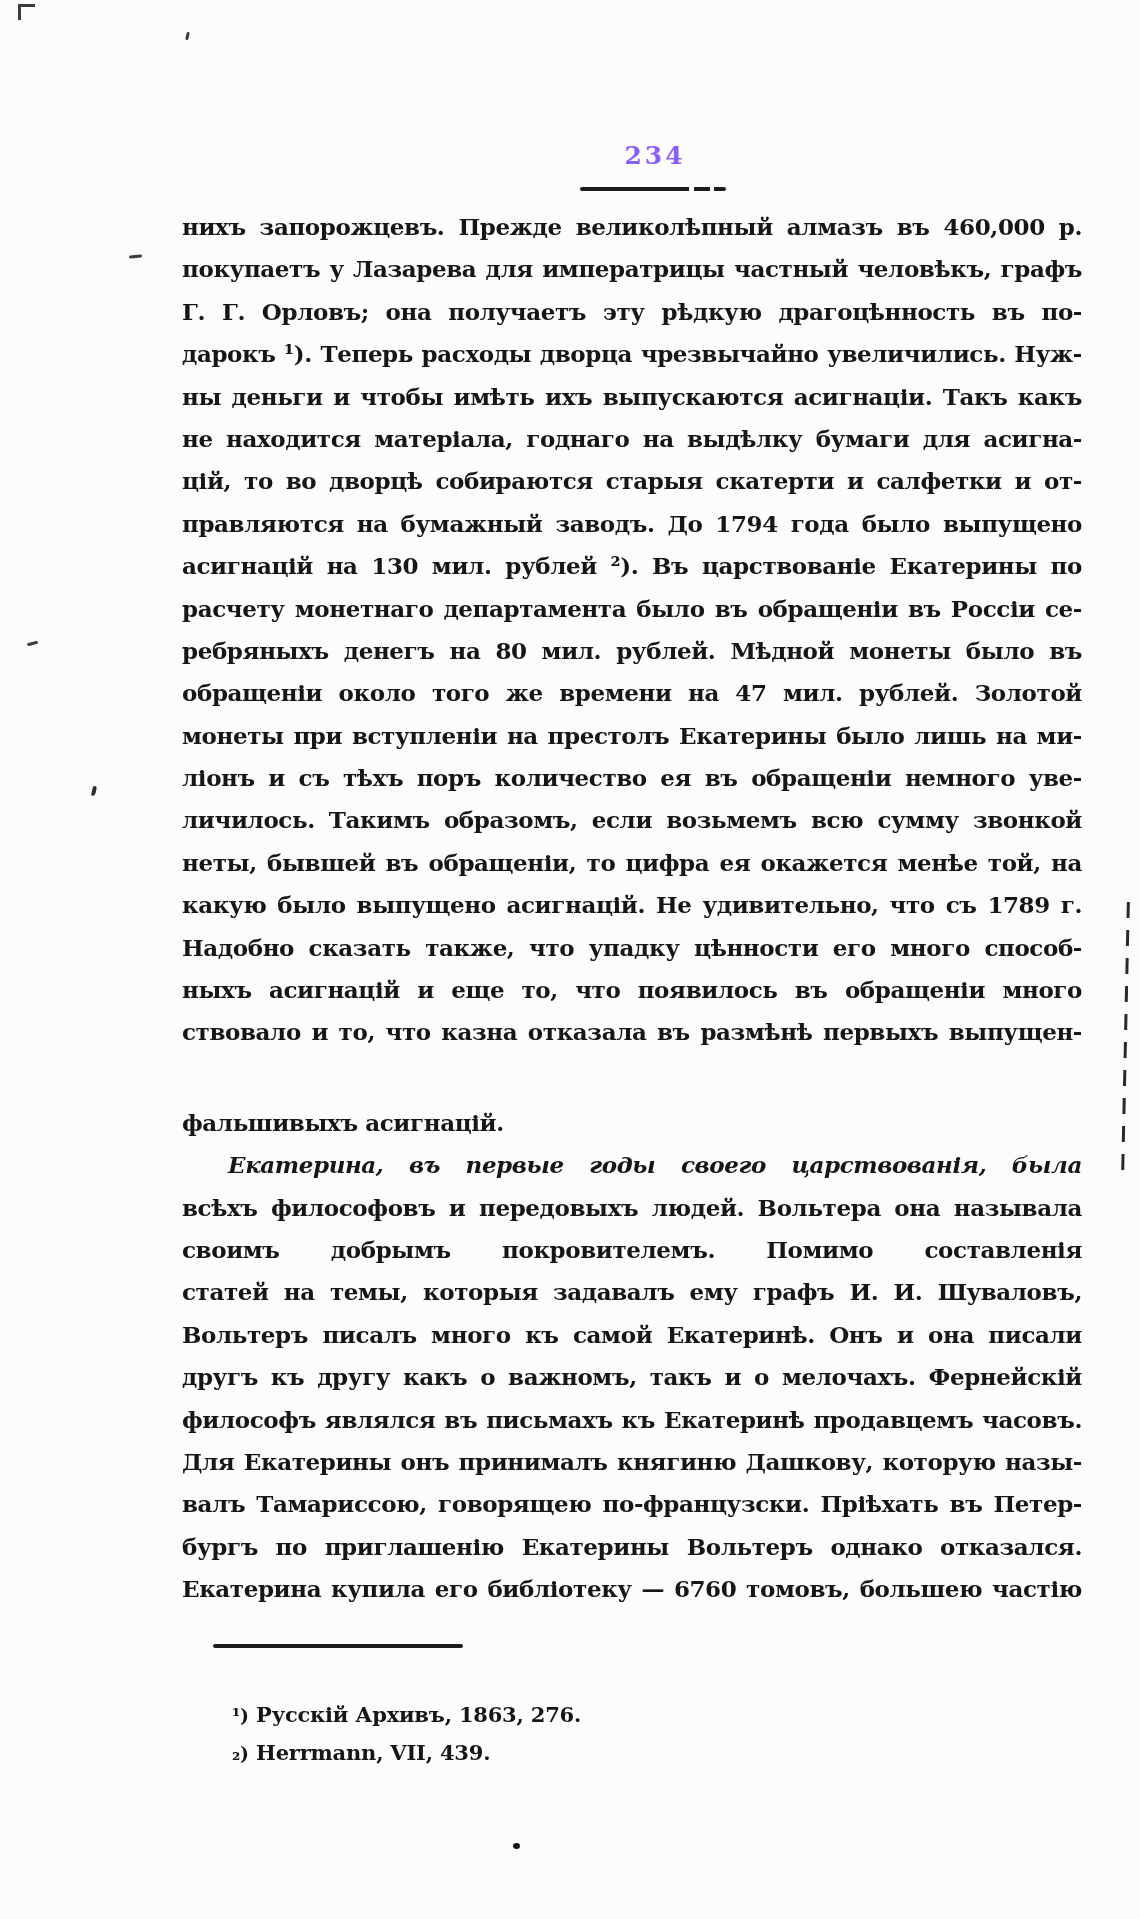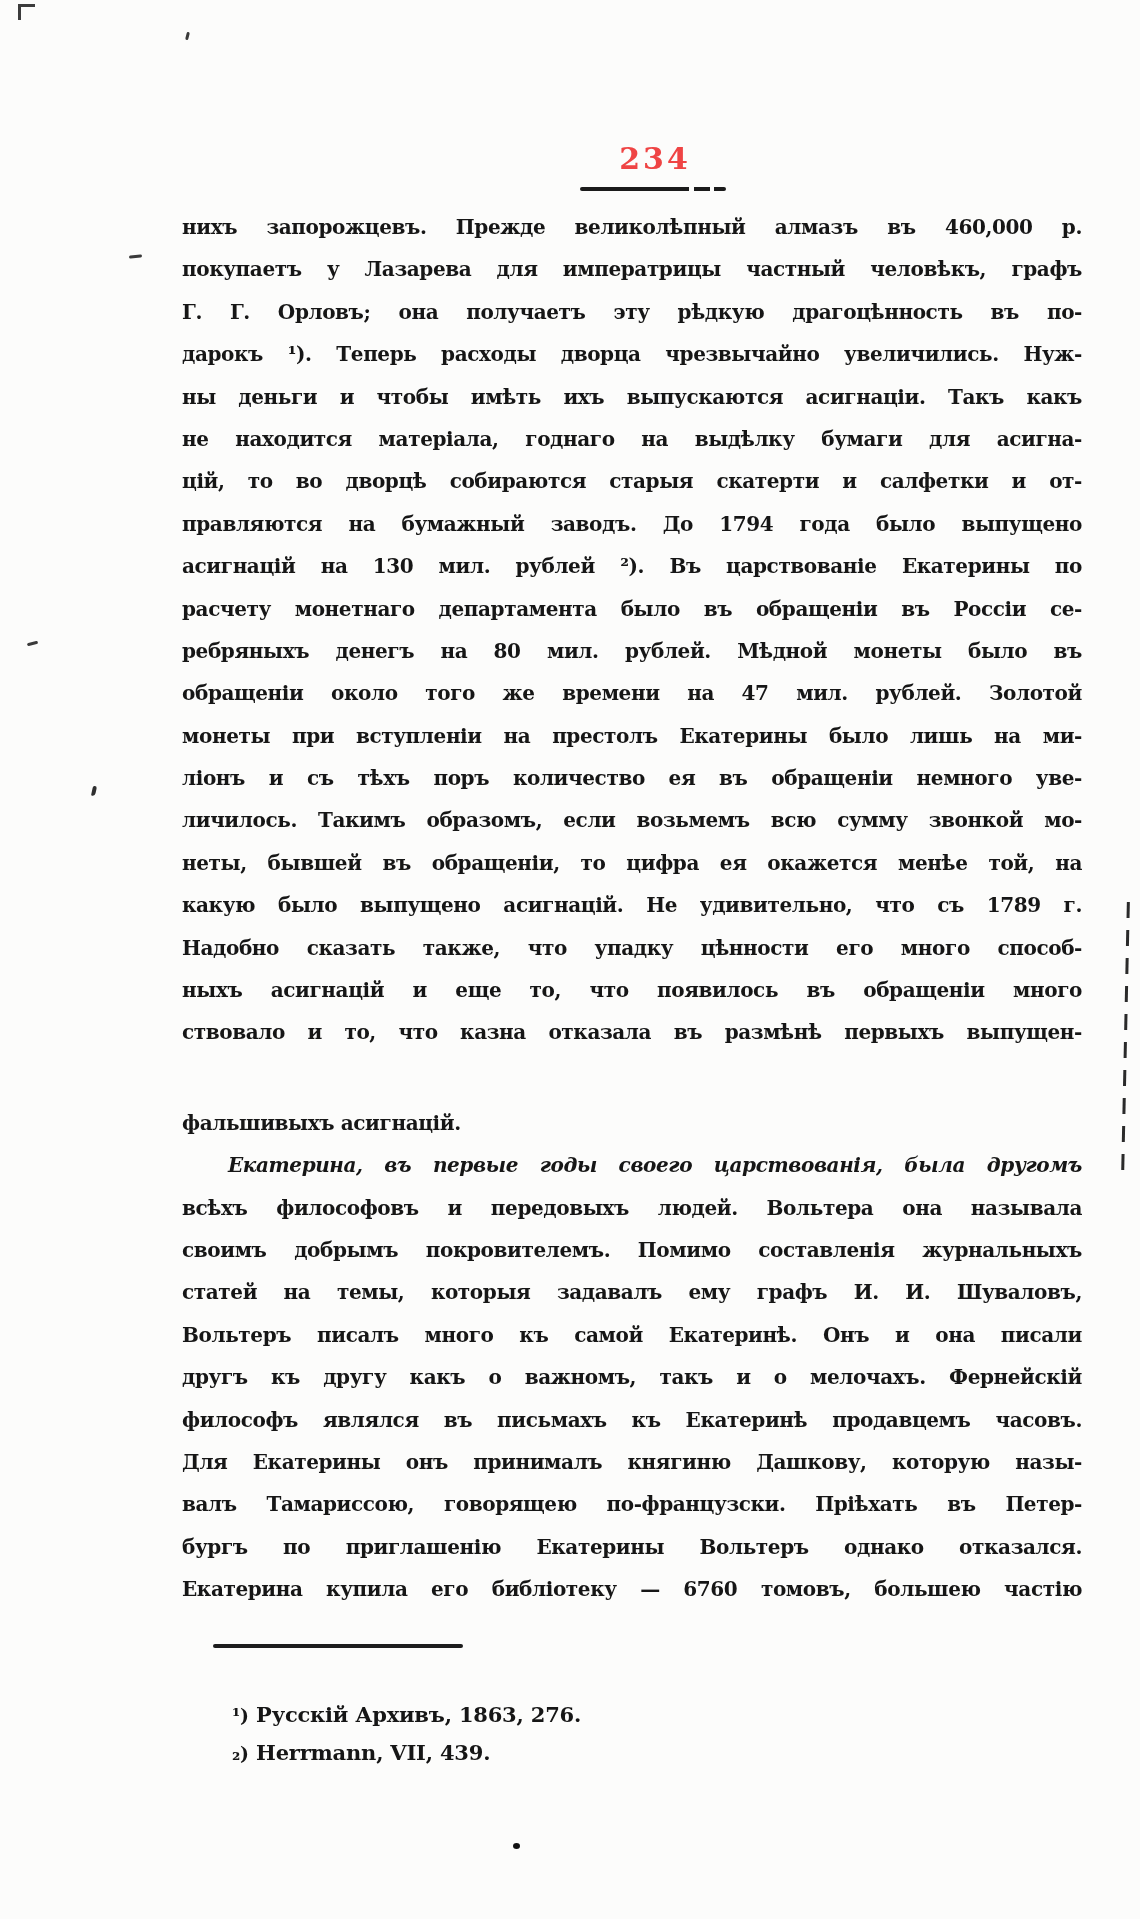--- a/index.html
+++ b/index.html
@@ -7,37 +7,37 @@
     position:relative;
     width:1140px;height:1919px;
     background:#fcfcfb;
     overflow:hidden;
     font-family:"DejaVu Serif","Liberation Serif",serif;
     color:#161616;
   }
   .page-number{
     position:absolute;left:205px;top:141px;width:900px;
     text-align:center;
-    font-size:30px;font-weight:700;letter-spacing:3px;
-    color:#ef4444;
+    font-size:25px;font-weight:700;letter-spacing:3px;
+    color:#8b5cf6;
   }
   .page-number-rule{
     position:absolute;left:580px;top:187px;width:146px;height:4px;
     background:linear-gradient(to right,
       #1b1b1b 0 75%,transparent 75% 78%,
       #1b1b1b 78% 89%,transparent 89% 92%,
       #1b1b1b 92% 100%);
     border-radius:2px;
   }
   .text-block{
     position:absolute;left:182px;top:206px;width:900px;
   }
   .line{
     margin:0;height:42.4px;line-height:42.4px;
-    font-size:20px;font-weight:700;letter-spacing:-0.4px;
+    font-size:23px;font-weight:700;letter-spacing:-0.4px;
     text-align:justify;
     text-align-last:justify;
     -moz-text-align-last:justify;
     white-space:normal;overflow:hidden;
   }
   .line.para-end{text-align-last:left;margin-top:48px;-moz-text-align-last:left;}
   .line.indent{text-indent:46px;font-style:italic;}
   .footnote-rule{
     position:absolute;left:213px;top:1644px;width:250px;height:4px;
     background:#1d1d1d;border-radius:2px;

